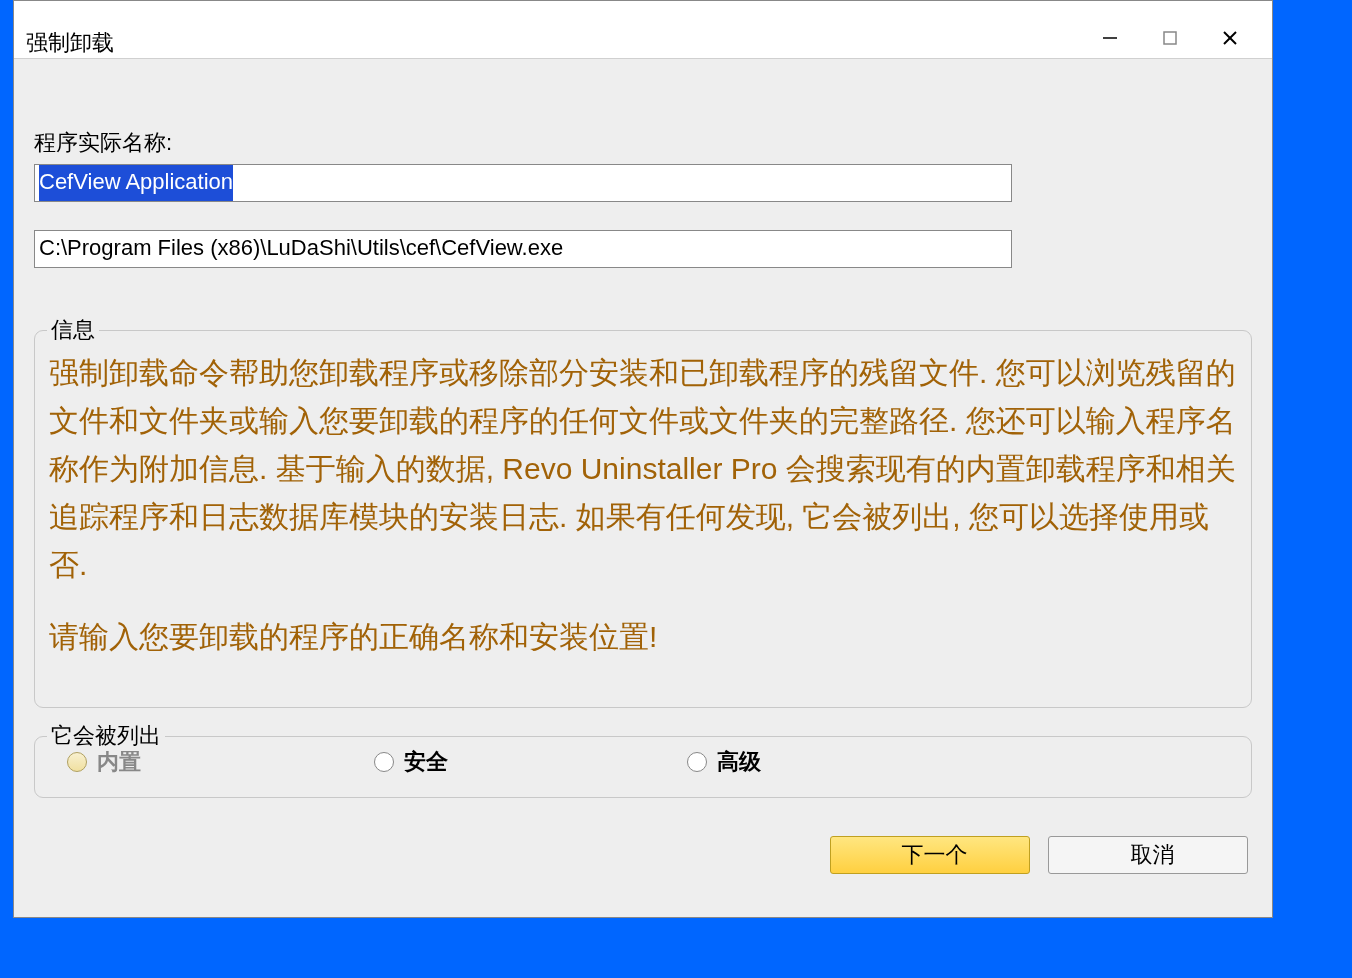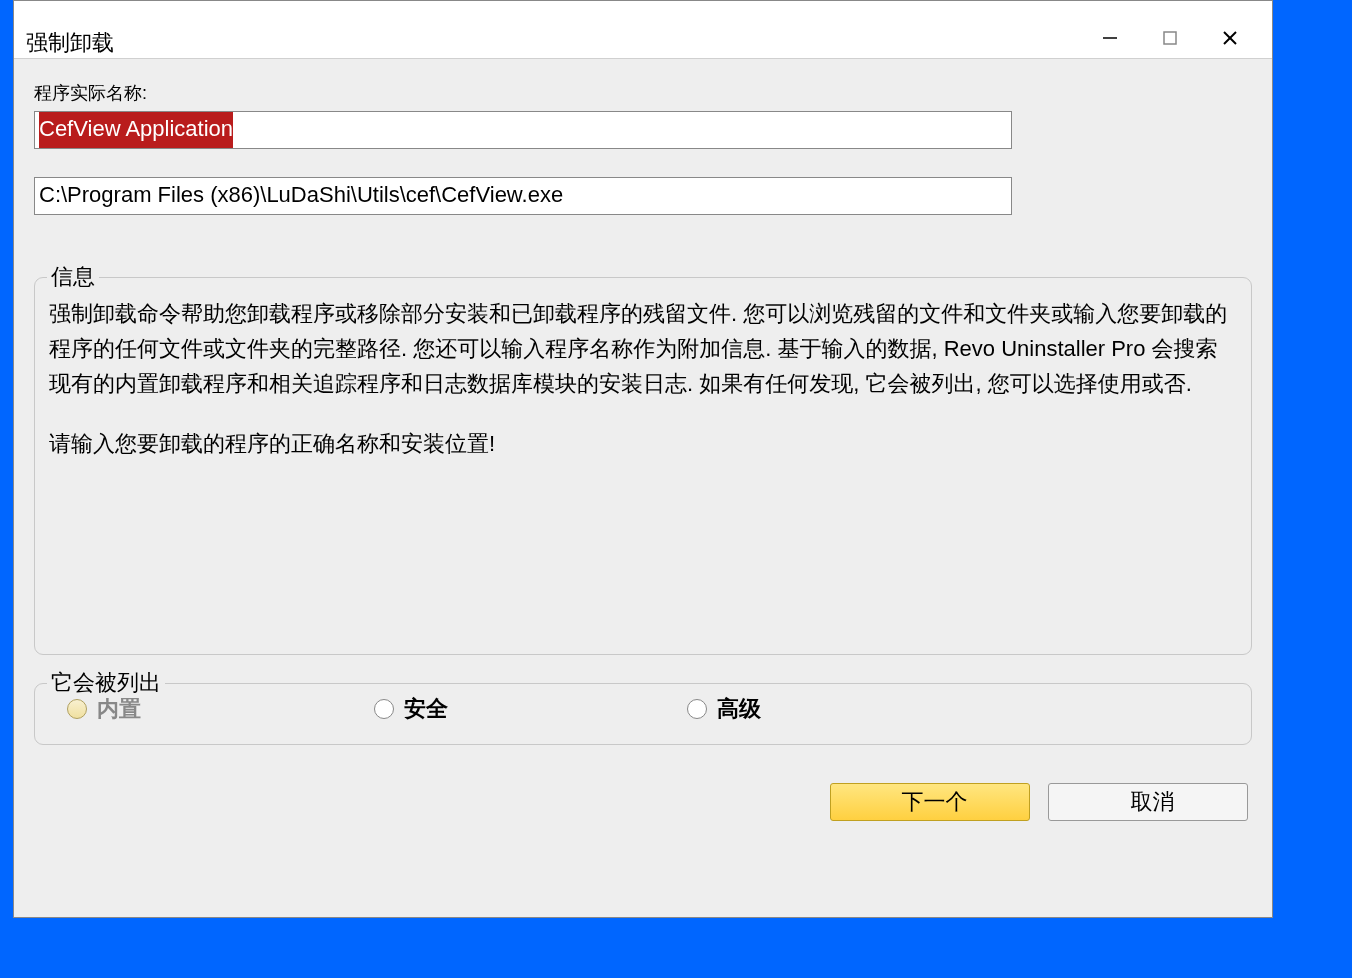--- a/index.html
+++ b/index.html
@@ -55,26 +55,27 @@
       height: 18px;
     }
     .content {
       flex: 1;
       padding: 22px 20px 16px 20px;
       display: flex;
       flex-direction: column;
       background: #eeeeee;
     }
     .field-label {
-      font-size: 18px;
+      font-size: 22px;
       color: #000;
       margin-bottom: 6px;
+      margin-top: 47px;
     }
     .selected-text {
-      background: #b91c1c;
+      background: #1d4ed8;
       color: #fff;
       display: inline;
       padding: 14px 0;
     }
     .input-wrap {
       width: 978px;
       height: 38px;
       border: 1px solid #888;
       background: #fff;
       font-size: 22px;
@@ -97,23 +98,23 @@
       top: -16px;
       left: 12px;
       background: #eeeeee;
       padding: 0 4px;
       font-size: 22px;
     }
     .info-box {
       height: 378px;
     }
     .info-text {
-      font-size: 22px;
+      font-size: 30px;
       line-height: 1.6;
-      color: #000000;
+      color: #a16207;
     }
     .info-text p {
       margin-bottom: 0;
     }
     .info-gap { height: 24px; }
     .scan-box {
       height: 62px;
       margin-top: 28px;
       padding-top: 10px;
       padding-bottom: 10px;

